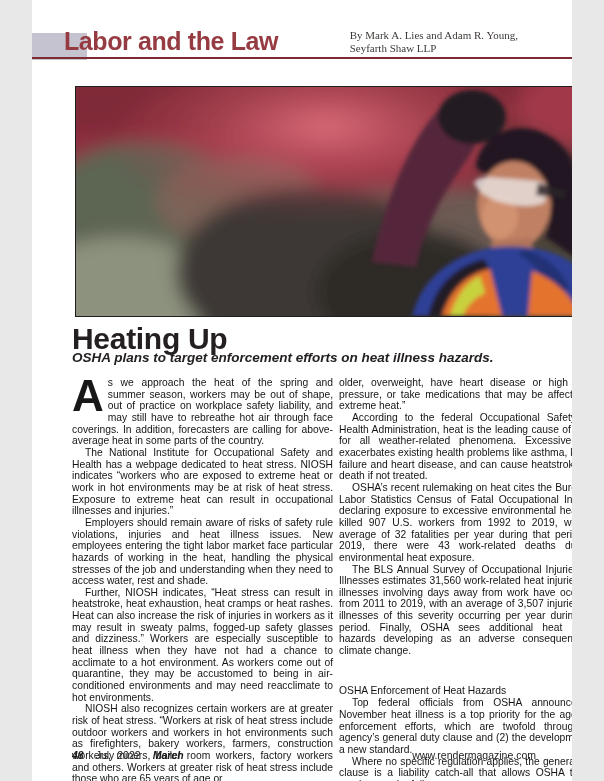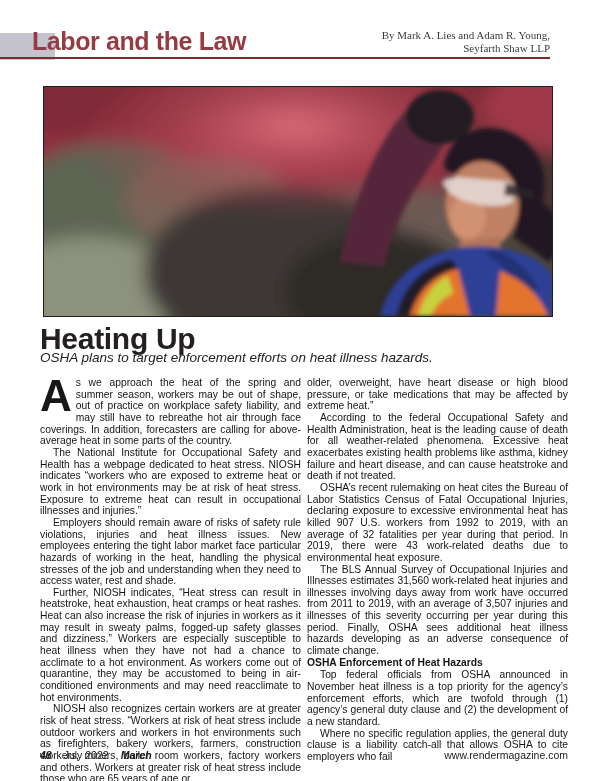--- a/index.html
+++ b/index.html
@@ -1,37 +1,36 @@
 <!DOCTYPE html>
 <html><head>
 <meta charset="utf-8">
 <style>
   html,body{margin:0;padding:0;background:#e8e8e8;}
   .page{
     position:relative;
-    width:604px;height:781px;
+    width:540px;height:781px;
     background:#ffffff;
     font-family:"Liberation Sans", sans-serif;
     color:#141414;
     overflow:hidden;
     margin:0 auto;
   }
   
   .header-tab{
     position:absolute;left:0;top:33px;width:55px;height:27px;
     background:#c6c3d1;
   }
   .section-title{
     position:absolute;left:32px;top:27px;
     font-size:25px;font-weight:bold;letter-spacing:-0.4px;
     color:#963b41;
   }
   .byline{
     position:absolute;right:54px;top:29px;
-    text-align:right;
     font-family:"Liberation Serif", serif;
     font-size:11px;line-height:13px;color:#3e3a38;
   }
   .header-rule{
     position:absolute;left:0;top:57px;width:550px;height:2px;
     background:#7e2a31;
   }
   
   .photo{
     position:absolute;left:43px;top:86px;width:508px;height:229px;
@@ -39,41 +38,41 @@
     overflow:hidden;background:#6b5b54;
   }
   .photo svg{display:block;}
   
   .article-title{
     position:absolute;left:40px;top:322px;
     font-size:30px;font-weight:bold;letter-spacing:-0.3px;color:#242021;
   }
   .article-subtitle{
     position:absolute;left:40px;top:350px;
-    font-size:13.5px;font-style:italic;font-weight:normal;color:#242021;
+    font-size:13.5px;font-style:italic;font-weight:bold;color:#242021;
   }
   
   .columns{
     position:absolute;left:40px;top:377px;width:528px;
     display:flex;gap:6px;
   }
   .col{width:261px;}
   .col p{
     margin:0;text-align:justify;
     font-size:10.3px;line-height:11.65px;
   }
   .col p.ind{text-indent:13px;}
   .dropcap{
     float:left;
     font-size:44px;line-height:33px;font-weight:bold;
     padding:2px 4px 0 0;color:#171717;
   }
   .sub-heading{
-    margin:0 0 1px 0;
-    font-size:10.3px;line-height:11.65px;font-weight:bold;color:#141414;
+    margin:28px 0 1px 0;
+    font-size:10.3px;line-height:11.65px;font-weight:normal;color:#141414;
   }
   
   .footer{
     position:absolute;left:40px;right:36px;top:749px;
     display:flex;justify-content:space-between;
     font-size:10.5px;color:#1b1b1b;
   }
   .footer .left span{margin-right:12px;}
   .footer .bold{font-weight:bold;font-style:italic;}
 </style>

